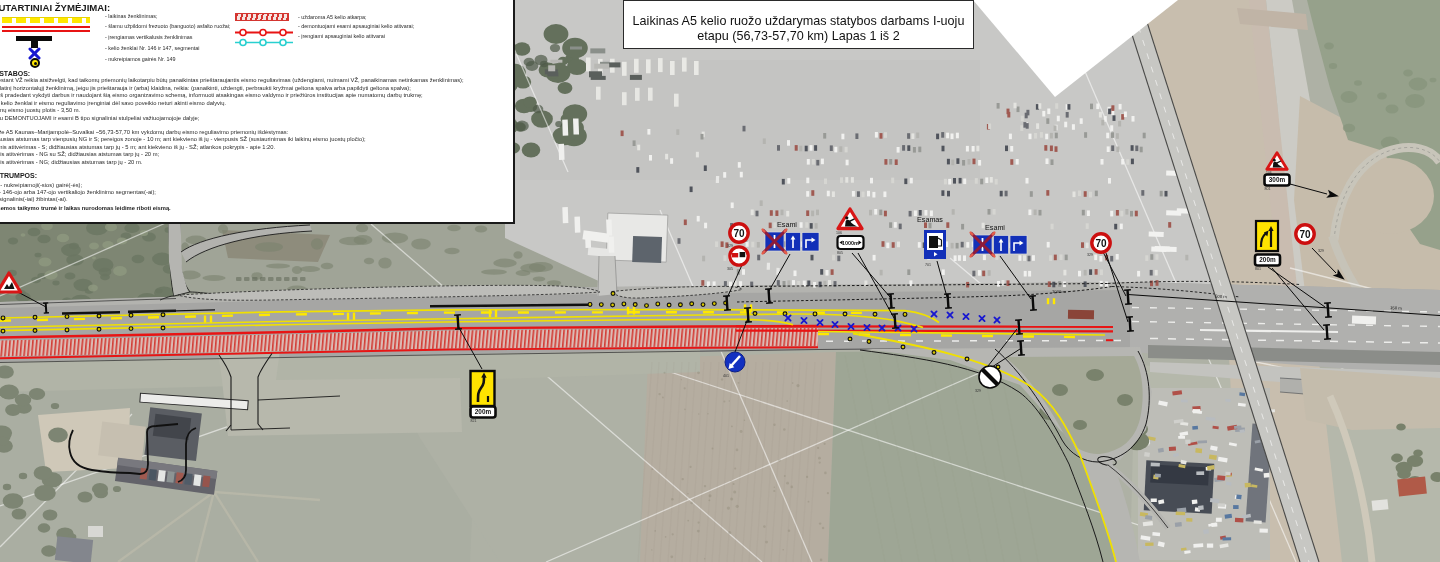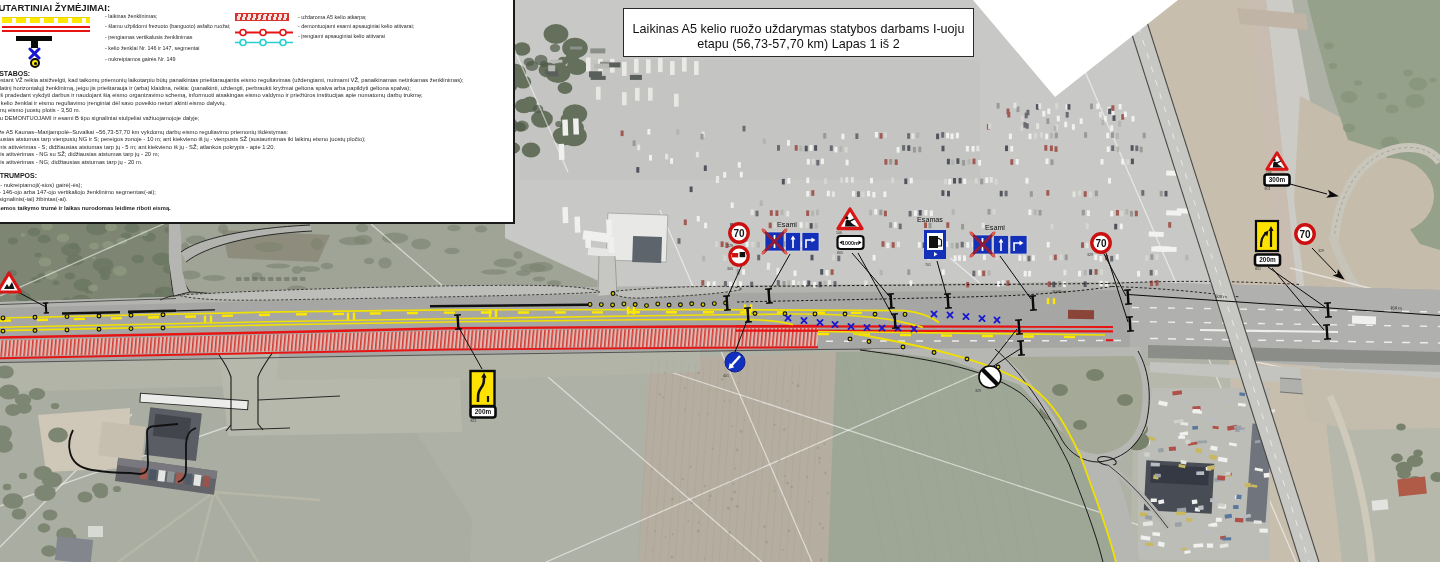--- a/index.html
+++ b/index.html
@@ -1559,14 +1559,14 @@
 
   <div style="position:absolute;left:2px;top:81px;width:560px;font-size:5.8px;line-height:7.5px;white-space:nowrap;">Išdėstant VŽ reikia atsižvelgti, kad taikomų priemonių laikotarpiu būtų panaikintas prieštaraujantis eismo reguliavimas (uždengiami, nuimami VŽ, panaikinamas netinkamas ženklinimas);<br>nuolatinį horizontalųjį ženklinimą, jeigu jis prieštarauja ir (arba) klaidina, reikia: (panaikinti, uždengti, perbraukti kryžmai geltona spalva arba papildyti geltona spalva);<br>Prieš pradedant vykdyti darbus ir naudojant šią eismo organizavimo schemą, informuoti atsakingas eismo valdymo ir priežiūros institucijas apie numatomų darbų trukmę;<br>Visi kelio ženklai ir eismo reguliavimo įrenginiai dėl savo poveikio neturi akinti eismo dalyvių.<br>laikinų eismo juostų plotis - 3,50 m.<br>kartu DEMONTUOJAMI ir esami B tipo signaliniai stulpeliai važiuojamojoje dalyje;</div>
 
   <div style="position:absolute;left:2px;top:133px;width:560px;font-size:5.8px;line-height:7.4px;white-space:nowrap;">ruože A5 Kaunas–Marijampolė–Suvalkai ~56,73-57,70 km vykdomų darbų eismo reguliavimo priemonių išdėstymas:<br>džiausias atstumas tarp vienpusių NG ir S; pereigos zonoje - 10 m; ant kiekvieno iš jų - vienpusis SŽ (susiaurinimas iki laikinų eismo juostų pločio);<br>ersinis atitvėrimas - S; didžiausias atstumas tarp jų - 5 m; ant kiekvieno iš jų - SŽ; atlankos pokrypis - apie 1:20.<br>ilginis atitvėrimas - NG su SŽ; didžiausias atstumas tarp jų - 20 m;<br>ilginis atitvėrimas - NG; didžiausias atstumas tarp jų - 20 m.</div>
 
   <div style="position:absolute;left:2px;top:176px;font-size:7px;font-weight:bold;color:#1a1a1a;">SUTRUMPOS:</div>
   <div style="position:absolute;left:2px;top:186px;width:560px;font-size:5.8px;line-height:7.2px;white-space:nowrap;">NG - nukreipiamoji(-sios) gairė(-ės);<br>SŽ - 146-ojo arba 147-ojo vertikaliojo ženklinimo segmentas(-ai);<br>S - signalinis(-iai) žibintas(-ai).</div>
   <div style="position:absolute;left:2px;top:209px;font-size:5.8px;font-weight:bold;color:#1a1a1a;white-space:nowrap;">Schemos taikymo trumė ir laikas nurodomas leidime riboti eismą.</div>
 </div>
 
-<div style="position:absolute;left:623px;top:8px;width:351px;height:49px;background:#fff;border:1.6px solid #2a2a2a;box-sizing:border-box;font-family:'Liberation Sans',sans-serif;">
+<div style="position:absolute;left:623px;top:0;width:351px;height:49px;background:#fff;border:1.6px solid #2a2a2a;box-sizing:border-box;font-family:'Liberation Sans',sans-serif;">
   <div style="margin-top:13px;text-align:center;font-size:12.6px;line-height:14.6px;color:#111;">Laikinas A5 kelio ruožo uždarymas statybos darbams I-uoju<br>etapu (56,73-57,70 km) Lapas 1 iš 2</div>
 </div>
 </body></html>

